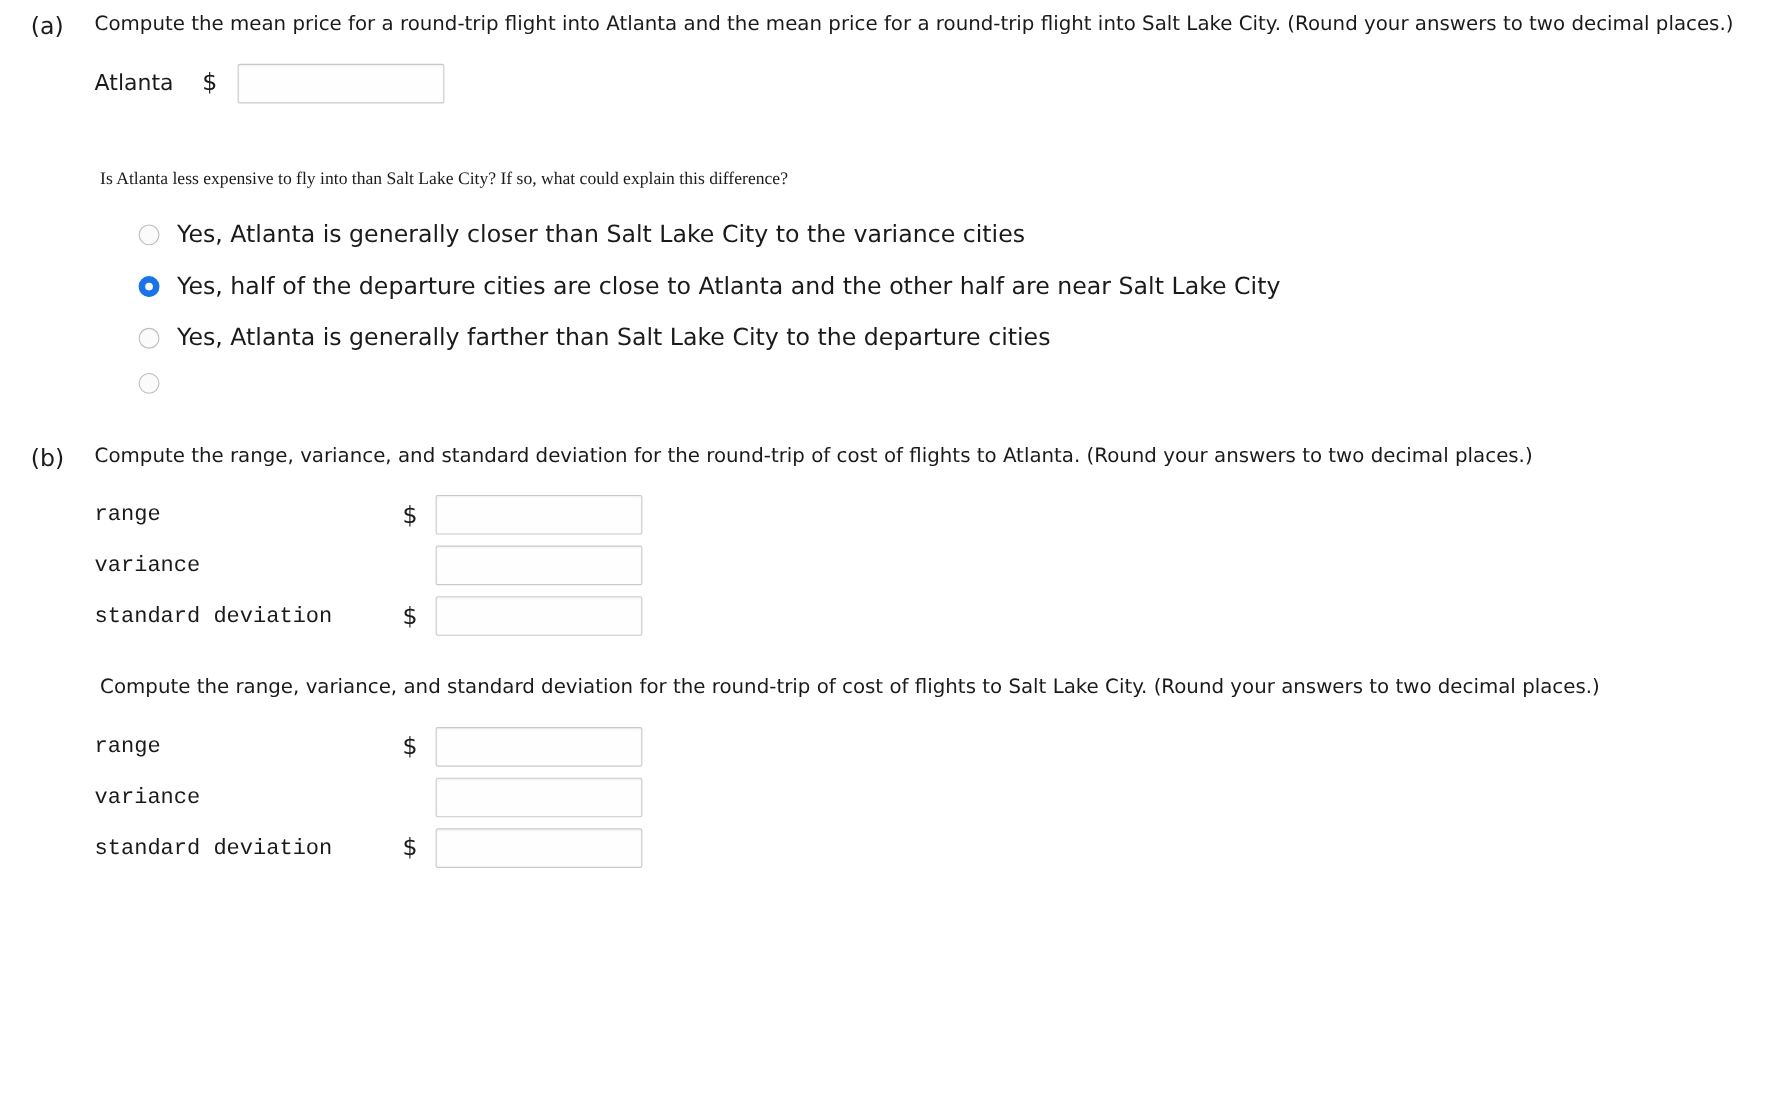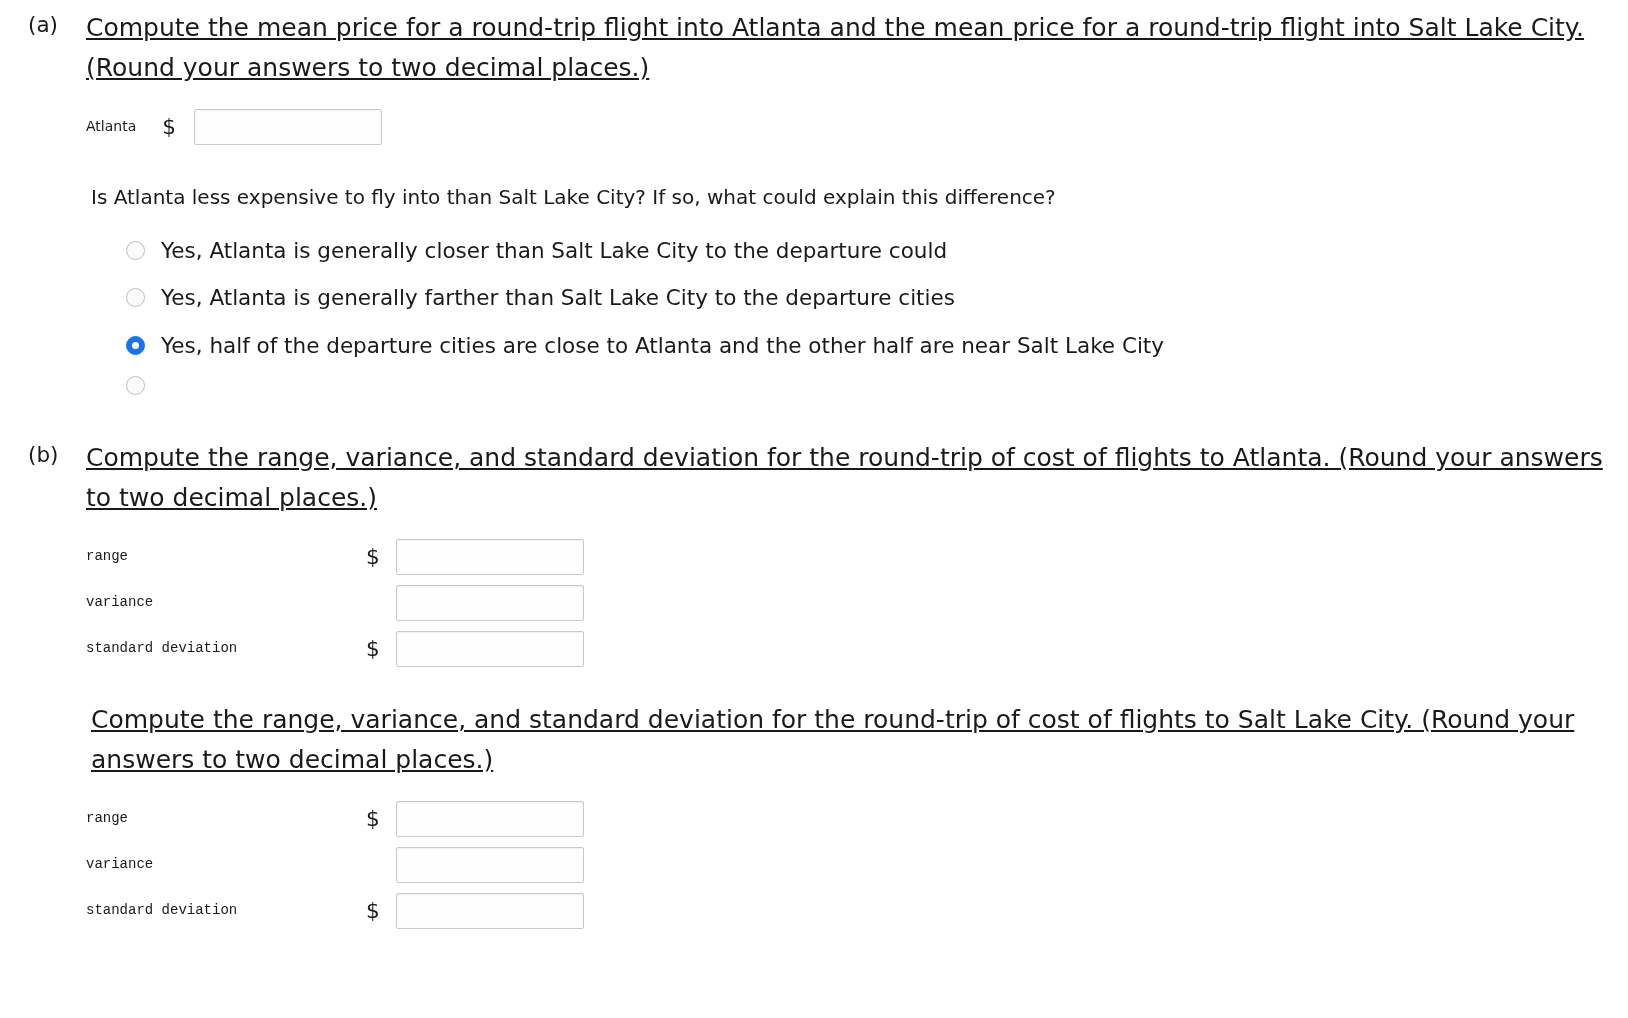--- a/index.html
+++ b/index.html
@@ -29,40 +29,39 @@
     flex: 0 0 68px;
     padding-left: 10px;
     box-sizing: border-box;
     font-size: 21.5px;
   }
   .part-body {
     flex: 1 1 auto;
     min-width: 0;
   }
   .prompt {
-    font-size: 25px;
+    font-size: 18px;
     line-height: 1.6;
     margin: 0;
     max-width: 1530px;
-    text-decoration: underline;
   }
   .indent {
     padding-left: 5px;
   }
   
   .ans-table {
     border-collapse: collapse;
     margin-top: 16px;
   }
   .ans-table td {
     padding: 0;
     vertical-align: middle;
   }
   .ans-label {
-    font-size: 14px;
+    font-size: 20px;
     padding-right: 26px !important;
     white-space: nowrap;
   }
   .dollar {
     font-size: 21.5px;
     width: 24px;
     padding-right: 8px !important;
     text-align: left;
   }
   .ans-cell {
@@ -78,22 +77,23 @@
     box-shadow: inset 0 1px 2px rgba(0,0,0,0.06);
     font-family: "DejaVu Sans", "Liberation Sans", sans-serif;
     font-size: 18px;
     padding: 2px 6px;
     outline: none;
   }
   .spacer-28 { height: 28px; }
   .spacer-36 { height: 36px; }
 
   .subquestion {
-    font-size: 20px;
-    margin-top: 32px;
+    font-size: 16px;
+    margin-top: 52px;
+    font-family: Liberation Serif, serif;
   }
   .choices {
     margin-top: 14px;
   }
   .choice {
     display: flex;
     align-items: center;
     padding: 7px 0;
     cursor: pointer;
   }
@@ -157,29 +157,29 @@
           </td>
         </tr>
       </tbody>
         </table>
 
       <div class="subquestion indent">Is Atlanta less expensive to fly into than Salt Lake City? If so, what could explain this difference?</div>
 
       <div class="choices">
         <div class="choice">
           <span class="radio"></span>
-          <span class="choice-text">Yes, Atlanta is generally closer than Salt Lake City to the departure could</span>
+          <span class="choice-text">Yes, Atlanta is generally closer than Salt Lake City to the variance cities</span>
+        </div>
+        <div class="choice">
+          <span class="radio selected"></span>
+          <span class="choice-text">Yes, half of the departure cities are close to Atlanta and the other half are near Salt Lake City</span>
         </div>
         <div class="choice">
           <span class="radio"></span>
           <span class="choice-text">Yes, Atlanta is generally farther than Salt Lake City to the departure cities</span>
-        </div>
-        <div class="choice">
-          <span class="radio selected"></span>
-          <span class="choice-text">Yes, half of the departure cities are close to Atlanta and the other half are near Salt Lake City</span>
         </div>
         <div class="choice">
           <span class="radio"></span>
         </div>
       </div>
     </div>
   </div>
 
   <div class="spacer-36"></div>
 

